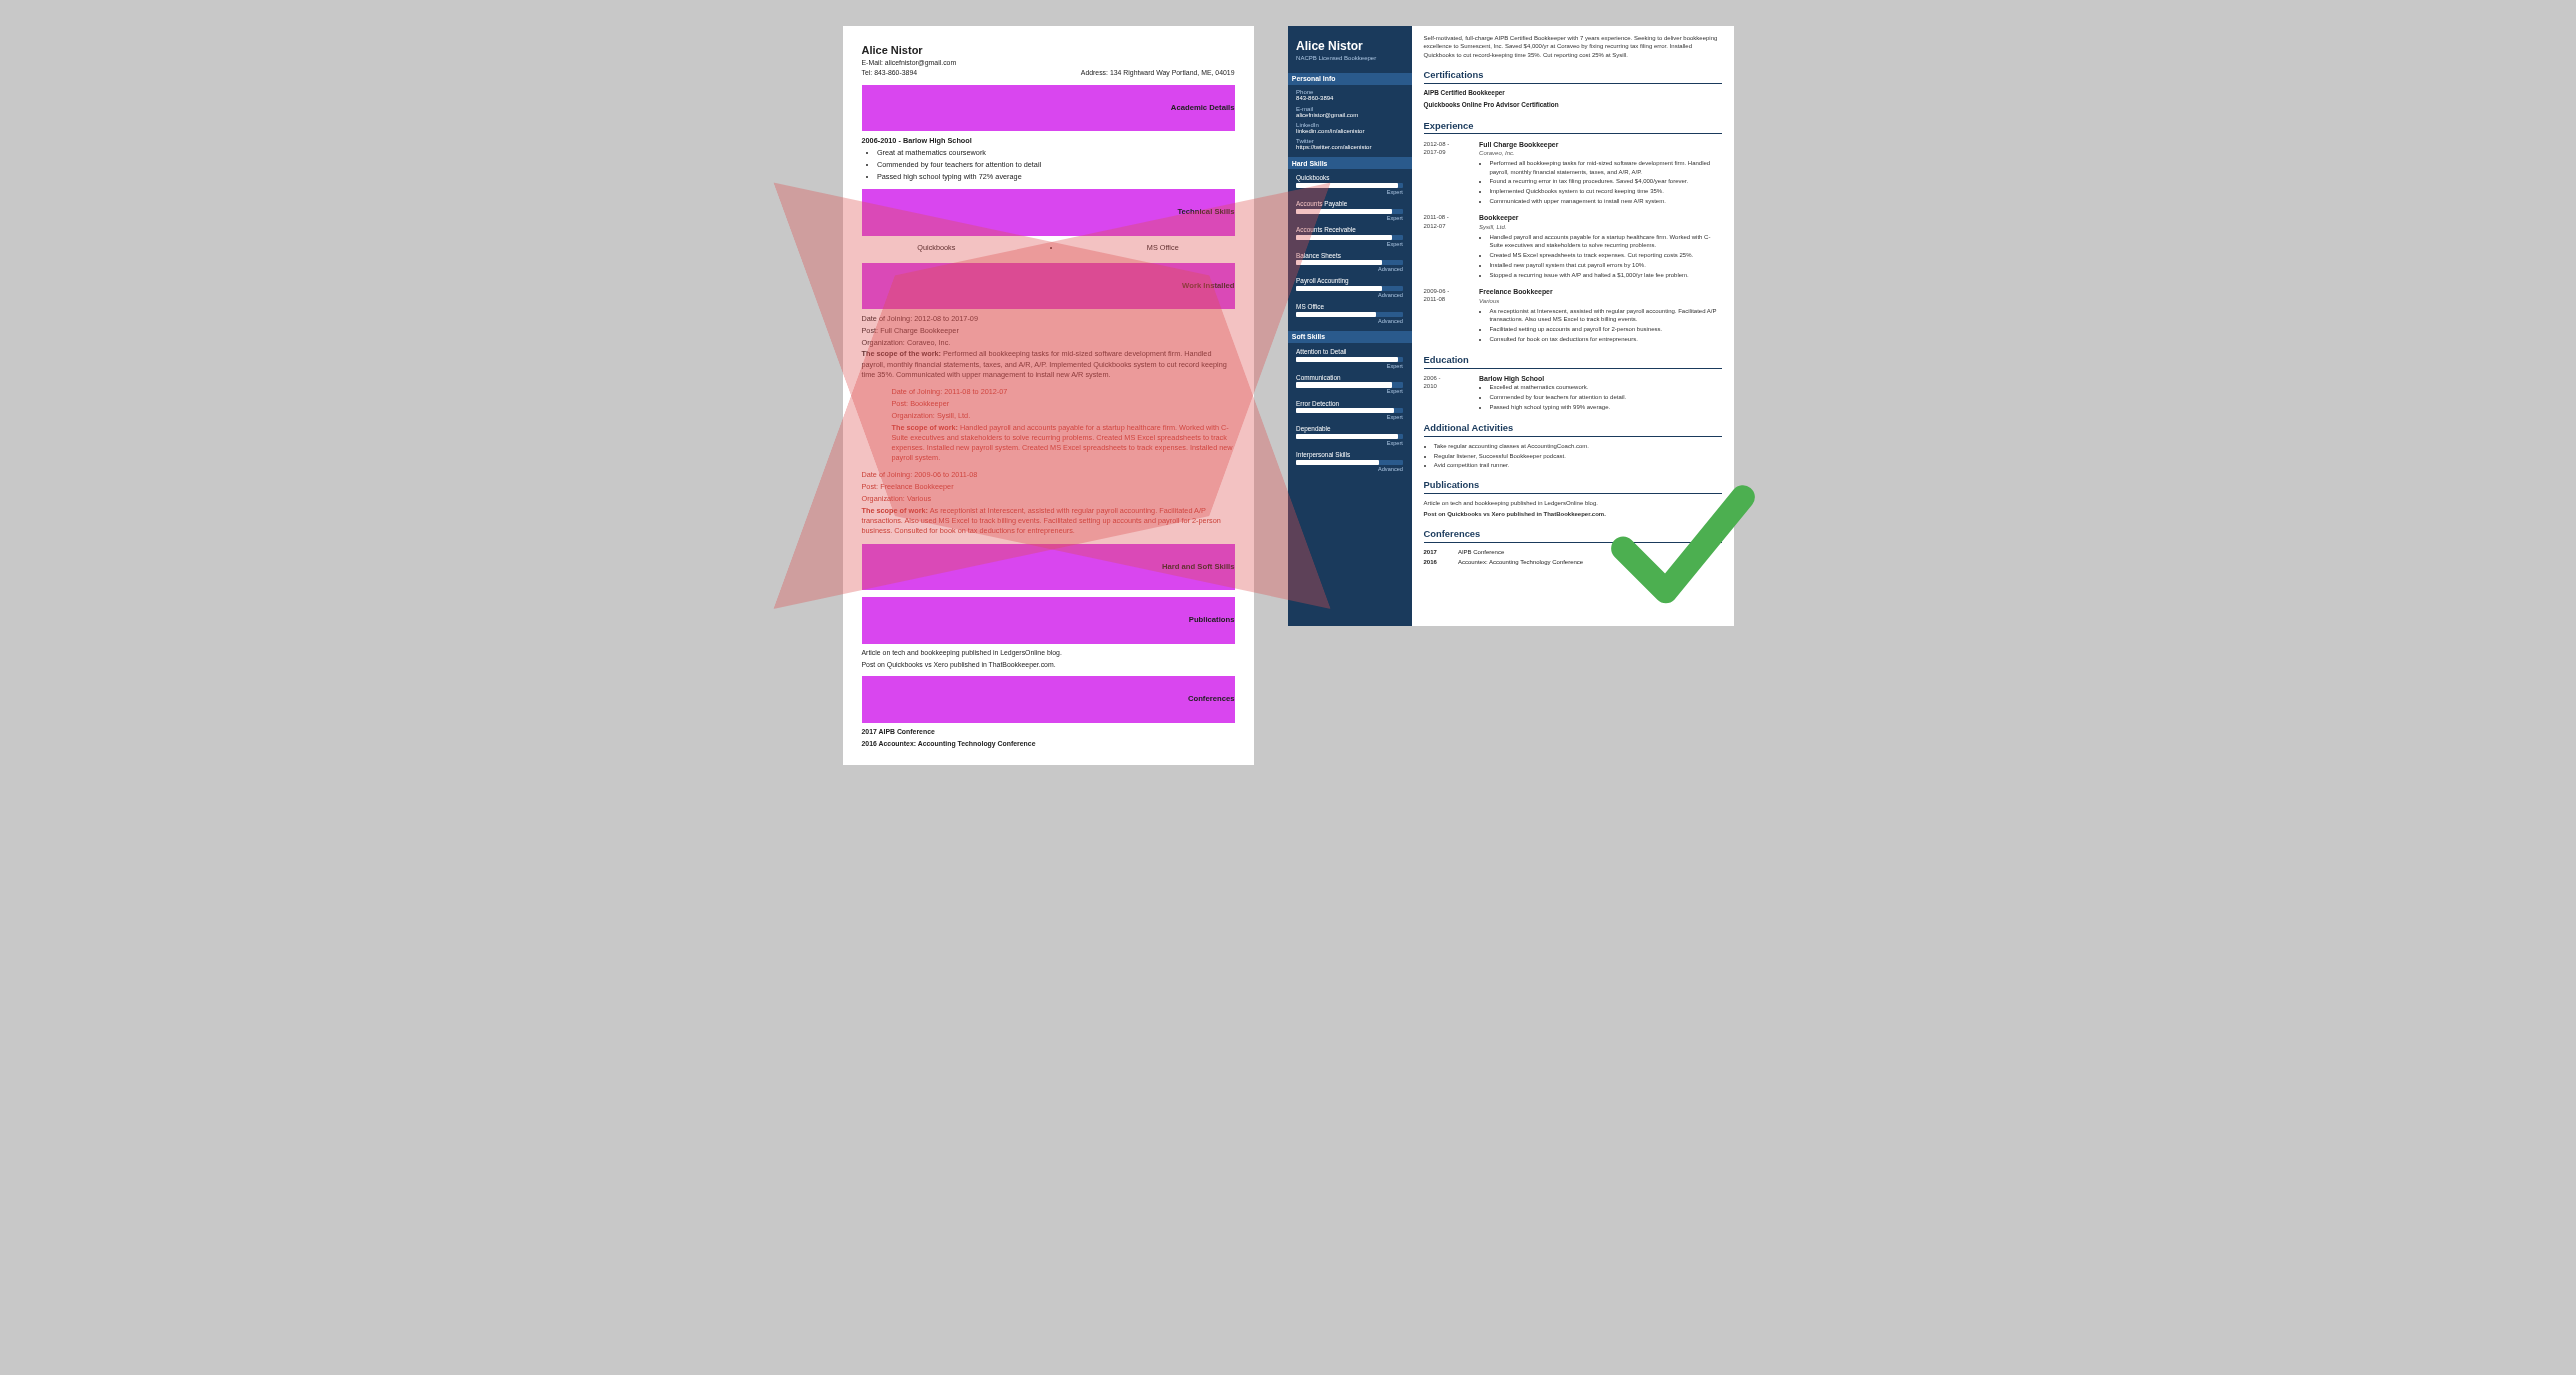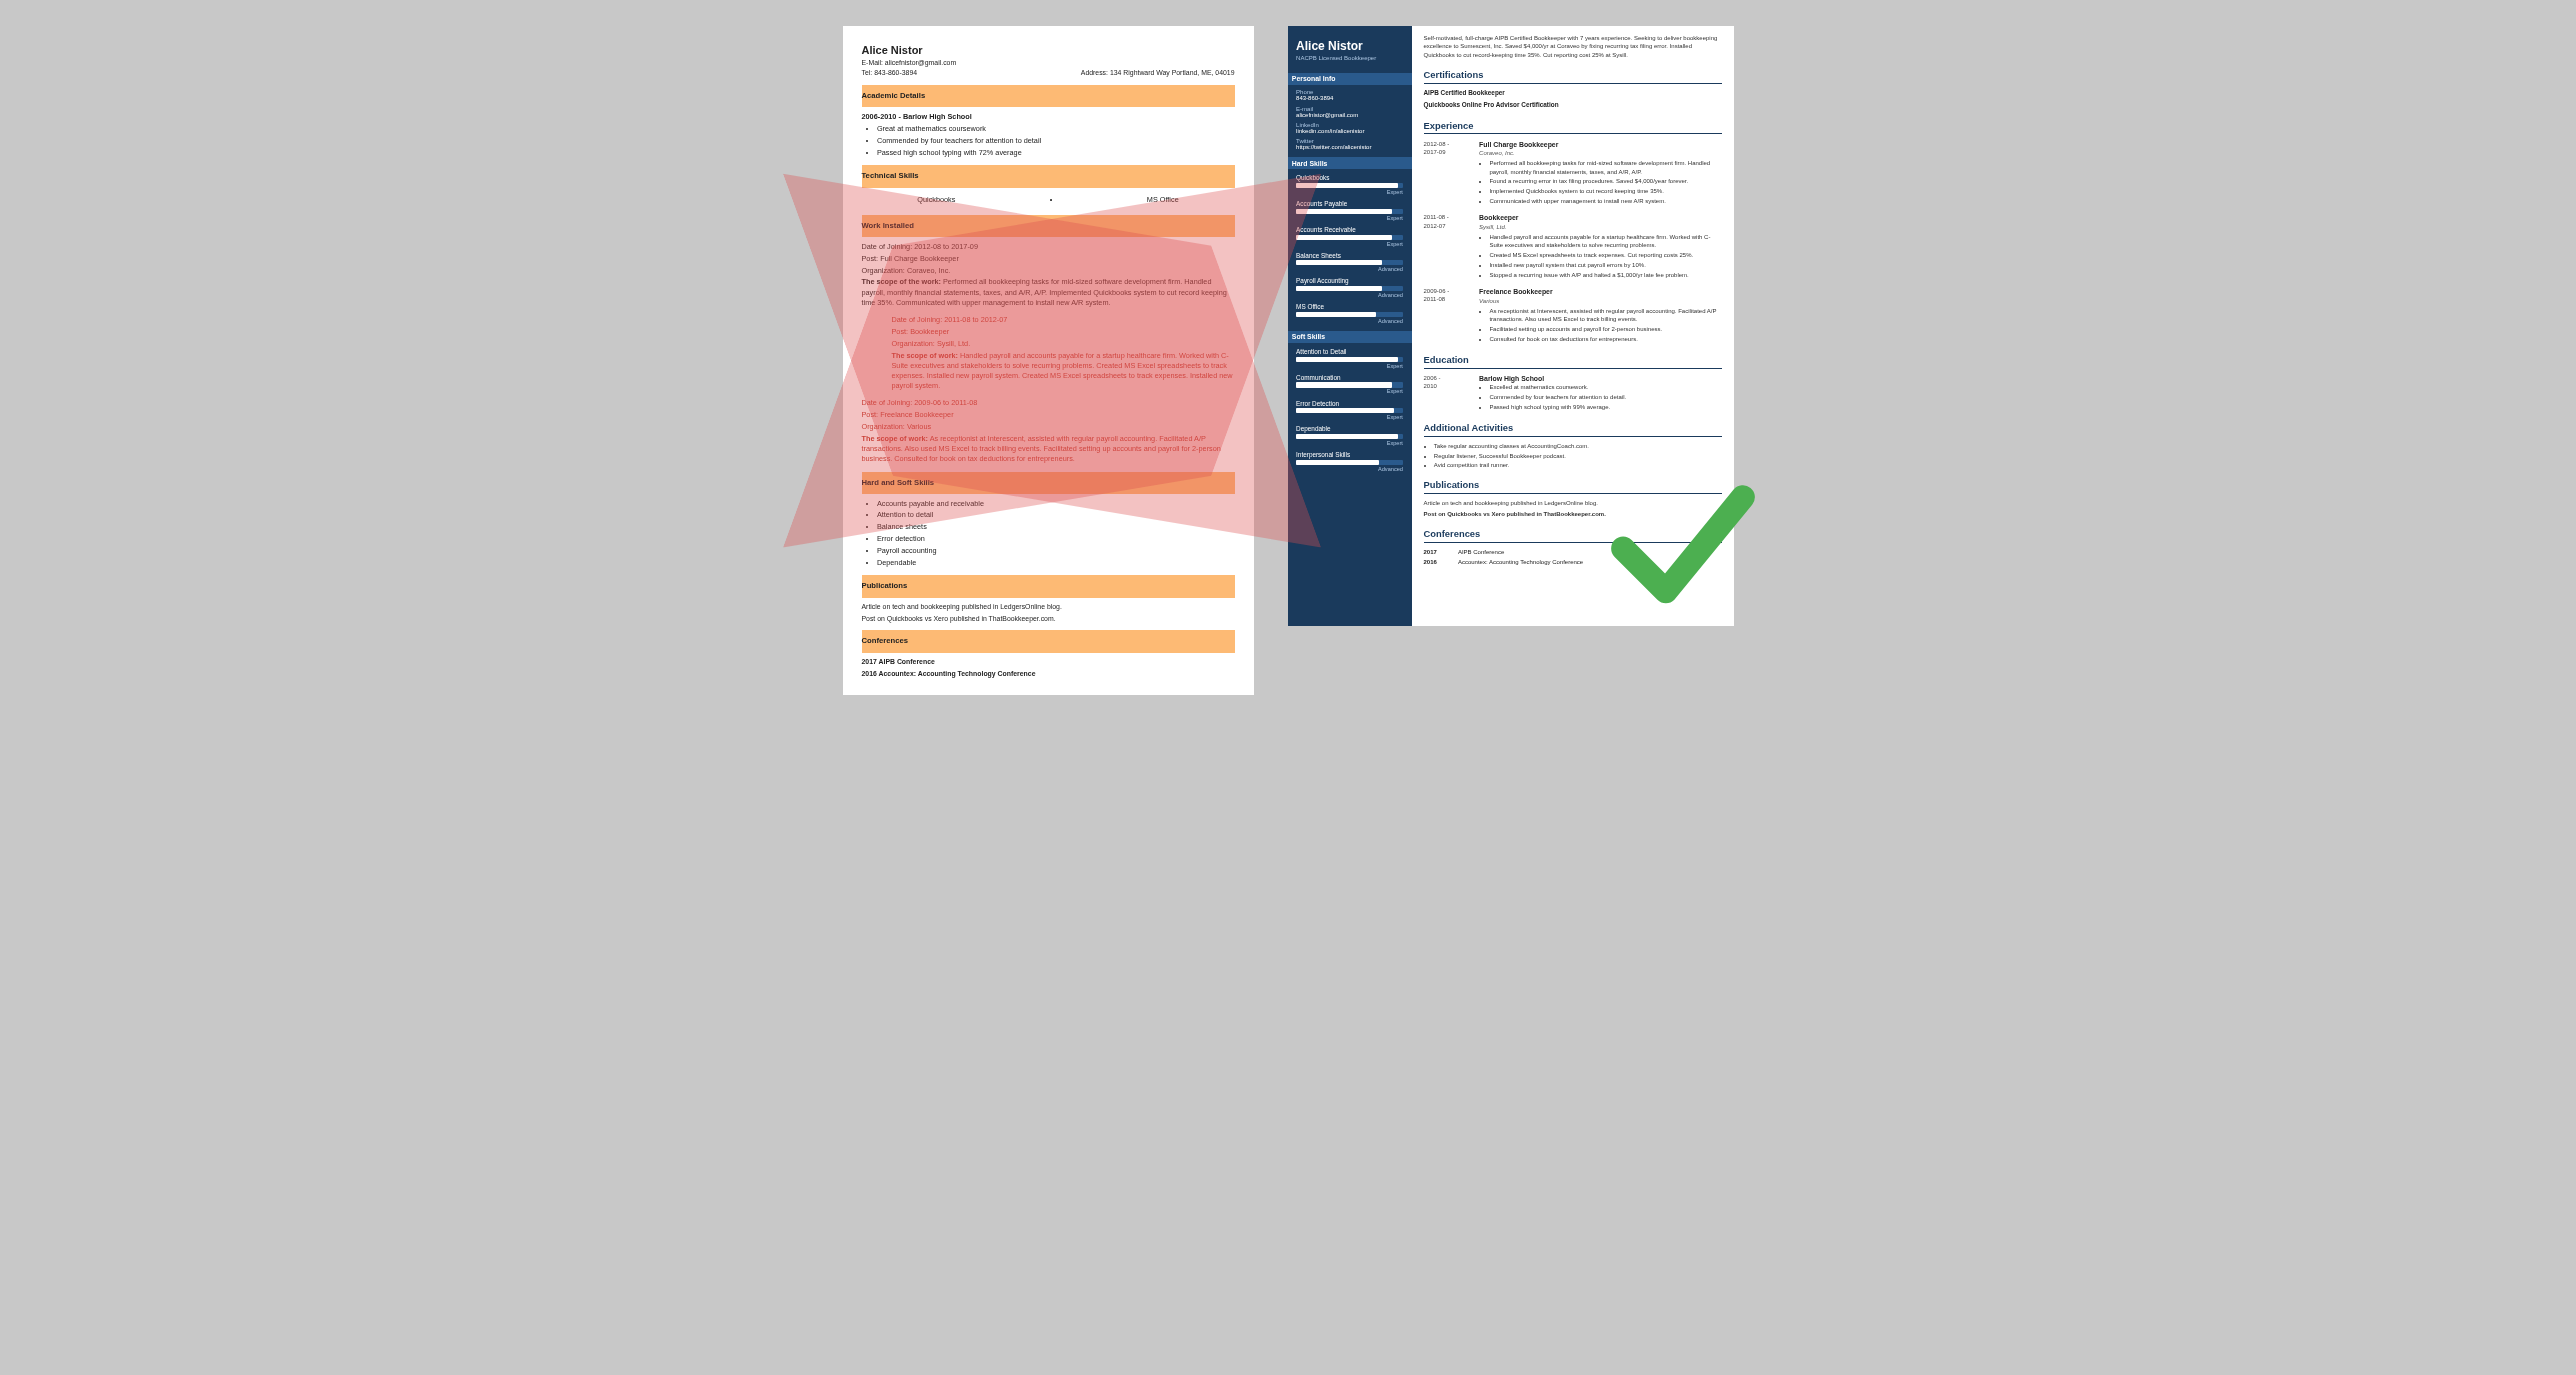--- a/index.html
+++ b/index.html
@@ -56,24 +56,24 @@
     .resume-left .name {
       font-size: 11px;
       font-weight: bold;
     }
     .resume-left .contact-row {
       display: flex;
       justify-content: space-between;
       font-size: 6.9px;
     }
     .resume-left .section-title {
-      background: #fdba74;
-      text-align: left;
-      font-weight: bold;
-      padding: 6px 0;
+      background: #d946ef;
+      text-align: right;
+      font-weight: bold;
+      padding: 18px 0;
       margin: 6.9px 0 4.3px 0;
       font-size: 7.7px;
     }
     .resume-left ul {
       padding-left: 15.4px;
     }
     .resume-left ul li {
       margin-bottom: 1.7px;
     }
     .resume-left .skills-row {
@@ -331,28 +331,20 @@
     </div>
 
     <div class="job-block" style="color: #c0392b;">
       <p><span>Date of Joining:</span> <span>2009-06 to 2011-08</span></p>
       <p><span>Post:</span> <span>Freelance Bookkeeper</span></p>
       <p><span>Organization:</span> <span>Various</span></p>
       <p><span class="job-title-line">The scope of work:</span> <span>As receptionist at Interescent, assisted with regular payroll accounting. Facilitated A/P transactions. Also used MS Excel to track billing events. Facilitated setting up accounts and payroll for 2-person business. Consulted for book on tax deductions for entrepreneurs.</span></p>
     </div>
 
     <div class="section-title">Hard and Soft Skills</div>
-    <ul>
-      <li>Accounts payable and receivable</li>
-      <li>Attention to detail</li>
-      <li>Balance sheets</li>
-      <li>Error detection</li>
-      <li>Payroll accounting</li>
-      <li>Dependable</li>
-    </ul>
 
     <div class="section-title">Publications</div>
     <p style="font-size:6.9px; margin-bottom:1.7px;">Article on tech and bookkeeping published in LedgersOnline blog.</p>
     <p style="font-size:6.9px;">Post on Quickbooks vs Xero published in ThatBookkeeper.com.</p>
 
     <div class="section-title">Conferences</div>
     <p style="font-size:6.9px; font-weight:bold; margin-bottom:1.7px;">
       <span>2017</span>
       <span>AIPB Conference</span>
     </p>

